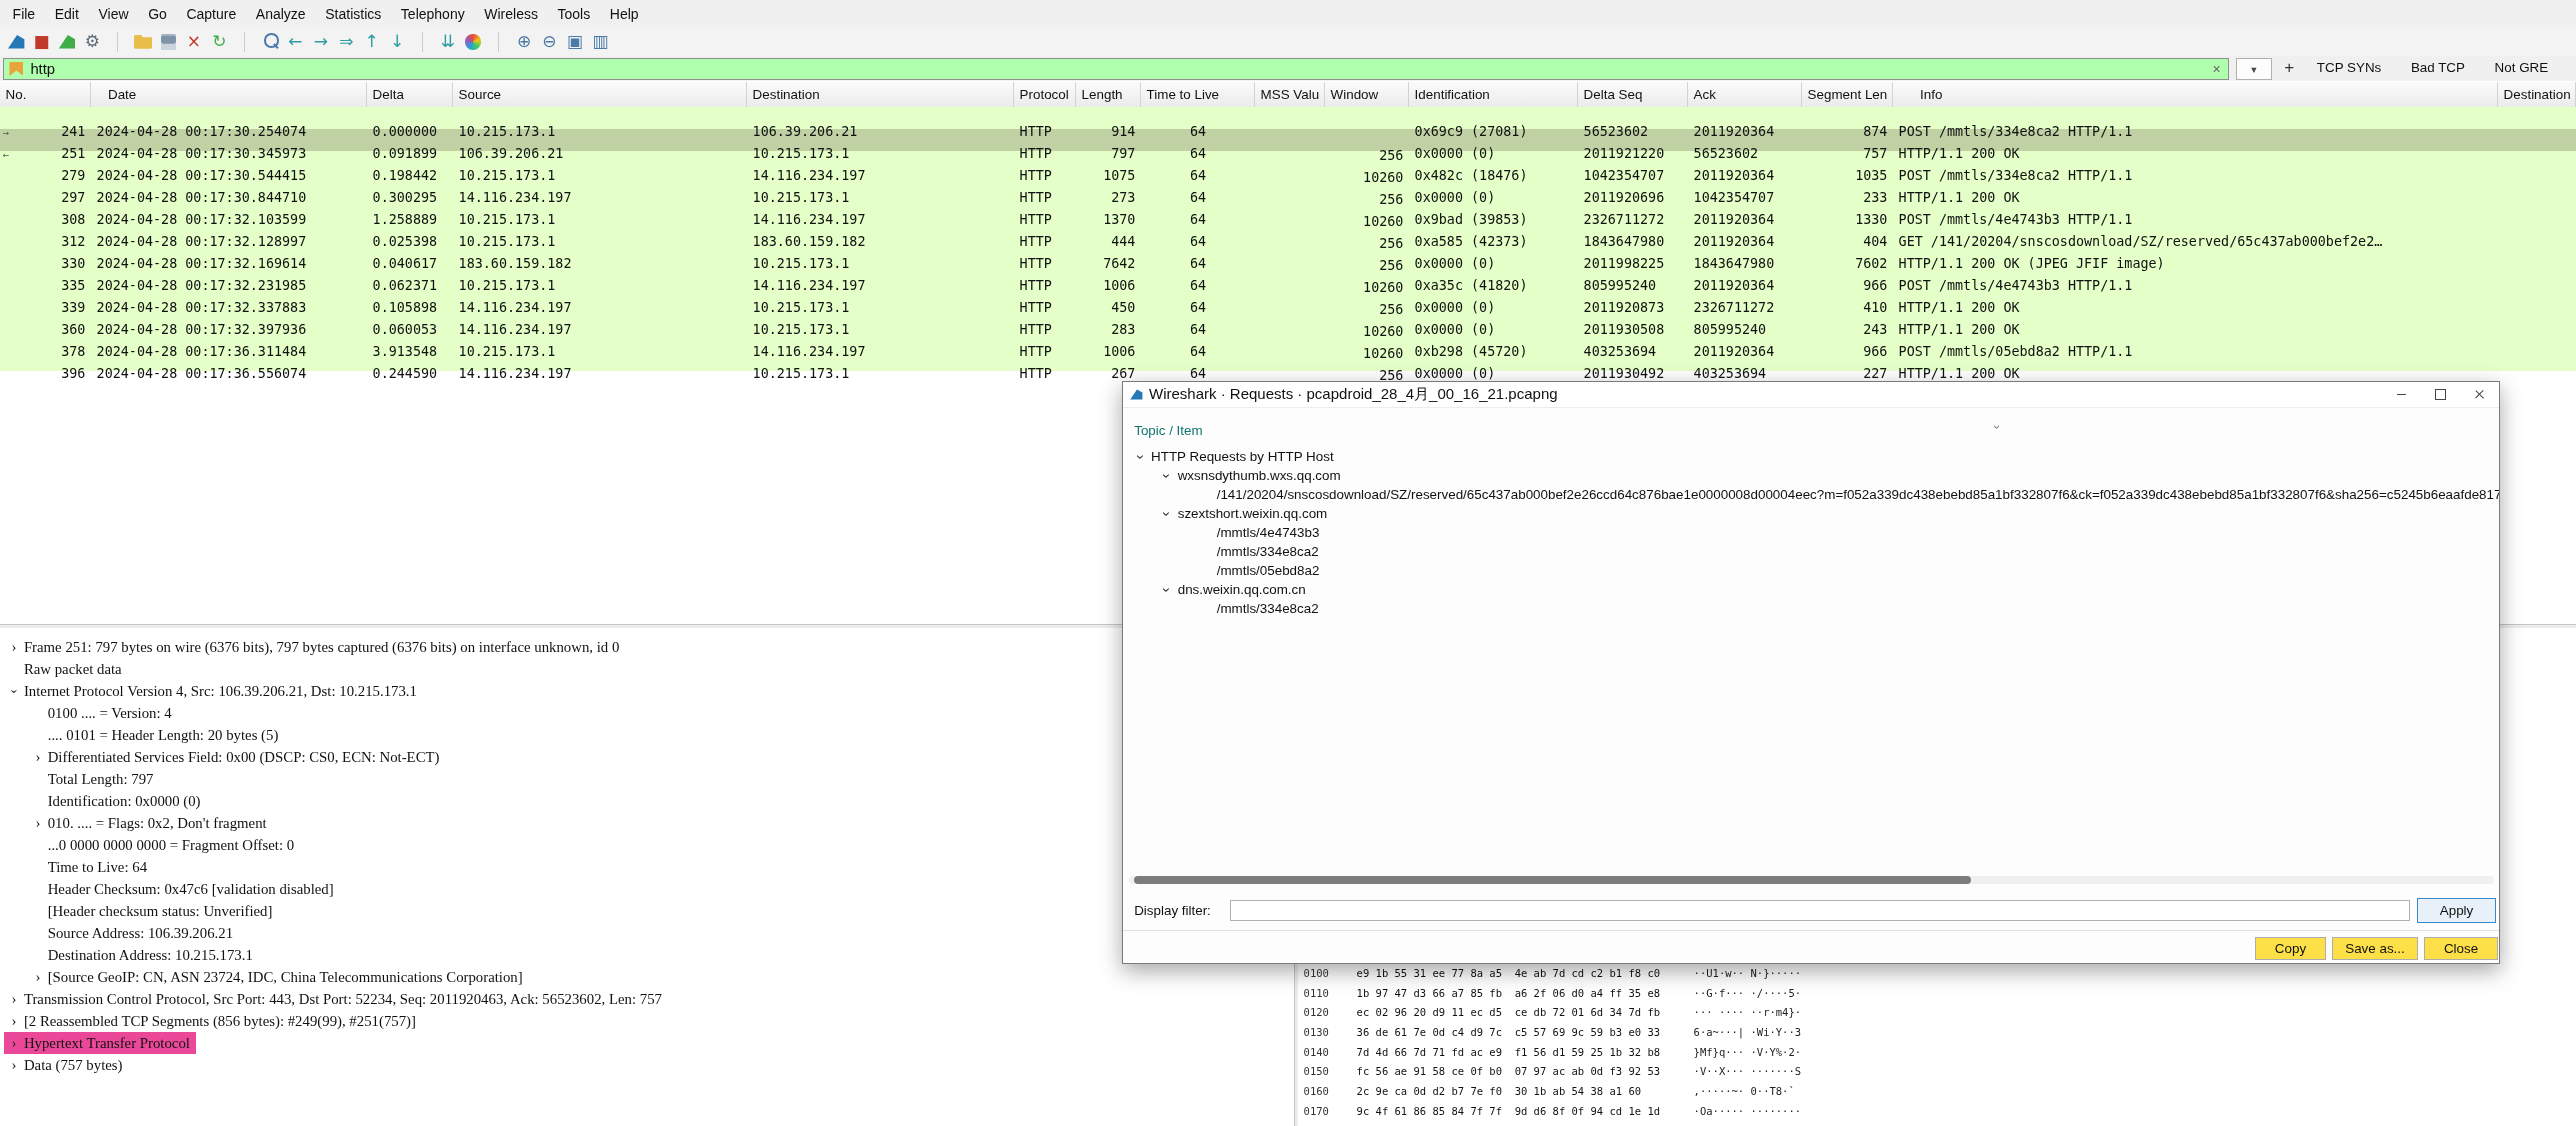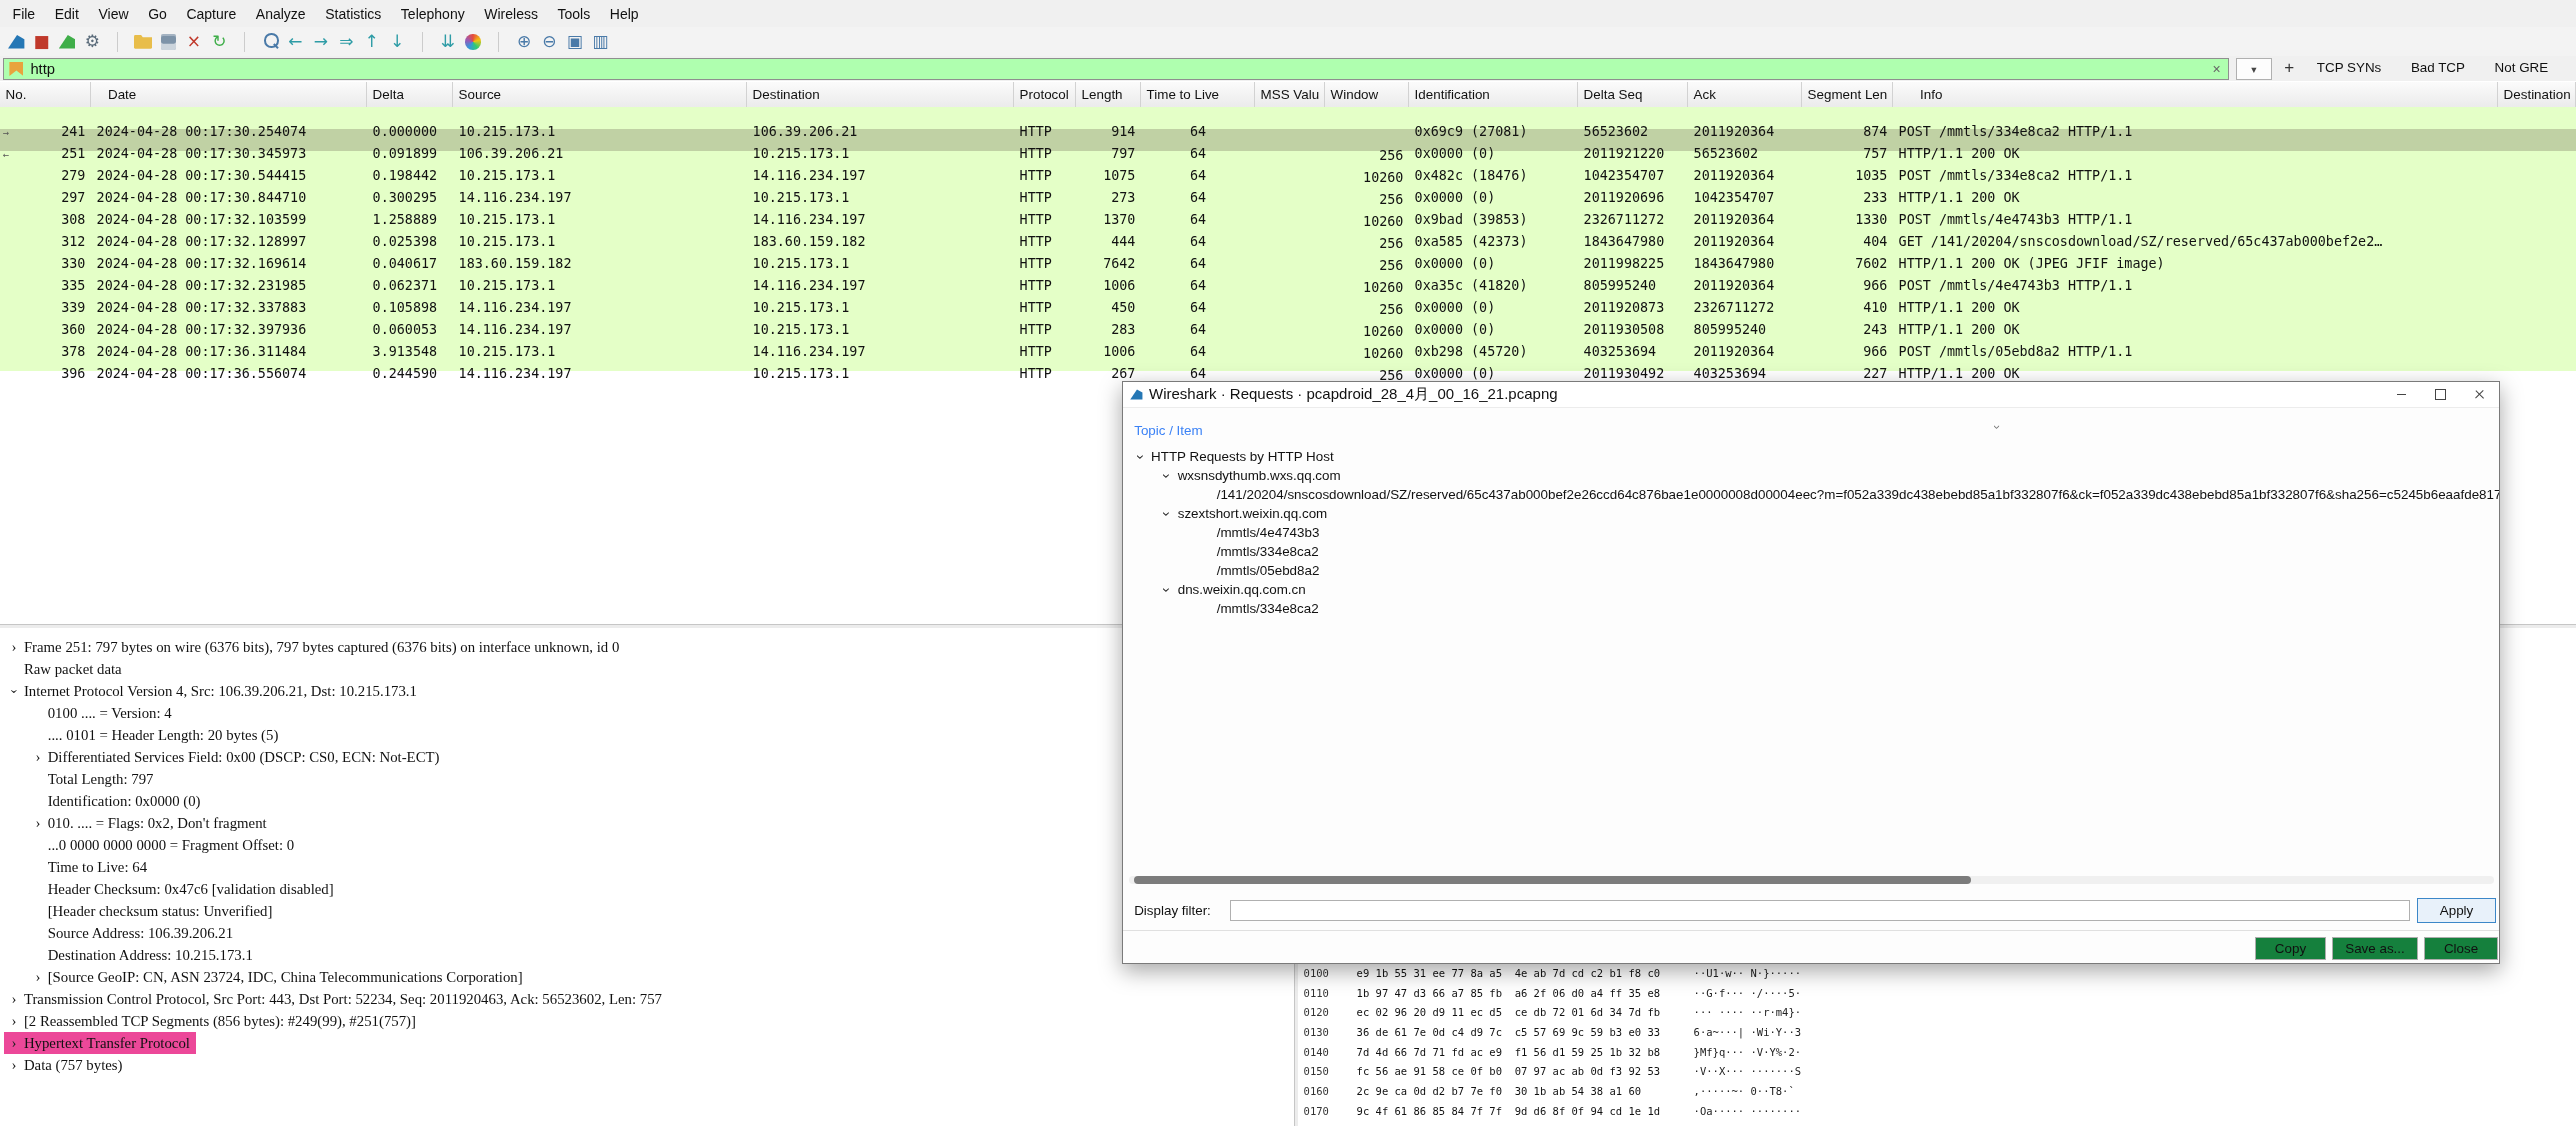--- a/index.html
+++ b/index.html
@@ -99,34 +99,34 @@
   .dlg-fin{width:12.7px;height:10.5px;background:#2577b5;clip-path:polygon(2% 98%,98% 98%,98% 32%,55% 2%);flex:none;}
   .dlg-title{font-size:15px;white-space:nowrap;overflow:hidden;}
   .dlg-controls{margin-left:auto;display:flex;height:100%;}
   .wbtn{width:39px;height:100%;display:flex;align-items:center;justify-content:center;color:#444;}
   .ico-min{width:9.1px;height:1.4px;background:#444;}
   .ico-max{width:9.1px;height:9.1px;border:1.4px solid #444;}
   .ico-close{position:relative;width:10.5px;height:10.5px;}
   .ico-close::before,.ico-close::after{content:"";position:absolute;left:4.9px;top:0;width:1.4px;height:10.5px;background:#444;}
   .ico-close::before{transform:rotate(45deg);}
   .ico-close::after{transform:rotate(-45deg);}
-  .dlg-header-label{position:absolute;left:11.2px;top:41px;color:#3b82f6;}
+  .dlg-header-label{position:absolute;left:11.2px;top:41px;color:#0f766e;}
   .dlg-chevron{position:absolute;left:872px;top:37px;color:#777;}
   .dlg-chevron::before{content:"›";display:inline-block;transform:rotate(90deg);font-size:12.7px;}
   .dlg-tree{position:absolute;left:0;top:65px;width:100%;overflow:hidden;}
   .trow{height:19px;display:flex;align-items:center;white-space:nowrap;overflow:hidden;font-size:13.4px;}
   .trow.ind0{padding-left:8.4px;}
   .trow.ind1{padding-left:35px;}
   .trow.ind2{padding-left:74px;}
   .dlg-hscroll{position:absolute;left:5.6px;top:494px;width:1365px;height:8.4px;background:#f0f0f0;border-radius:4.2px;}
   .dlg-hscroll-thumb{position:absolute;left:5.6px;top:0;width:837px;height:8.4px;background:#7c7c7c;border-radius:4.2px;}
   .dlg-dfrow{position:absolute;left:0;top:515px;width:100%;height:28px;}
   .dlg-dflabel{position:absolute;left:11.2px;top:6.3px;}
   .dlg-dfinput{position:absolute;left:107px;top:2.8px;width:1178px;height:19.7px;background:#fff;border:0.7px solid #b0b0b0;}
-  .btn{display:flex;align-items:center;justify-content:center;background:#15803d;border:0.7px solid #adadad;font-size:13.4px;color:#111;}
+  .btn{display:flex;align-items:center;justify-content:center;background:#fde047;border:0.7px solid #adadad;font-size:13.4px;color:#111;}
   .btn-apply{position:absolute;left:1294px;top:1.4px;width:77px;height:22.5px;background:#e8f1fa;border:0.7px solid #3c87c8;}
   .dlg-sep{position:absolute;left:0;top:548px;width:100%;height:0.7px;background:#e0e0e0;}
   .dlg-buttons{position:absolute;left:0;top:555px;width:100%;height:22.5px;}
   .btn-copy{position:absolute;left:1132px;top:0;width:69px;height:21px;}
   .btn-saveas{position:absolute;left:1209px;top:0;width:84px;height:21px;}
   .btn-close{position:absolute;left:1301px;top:0;width:72px;height:21px;}
 </style>
 </head>
 <body>
 

